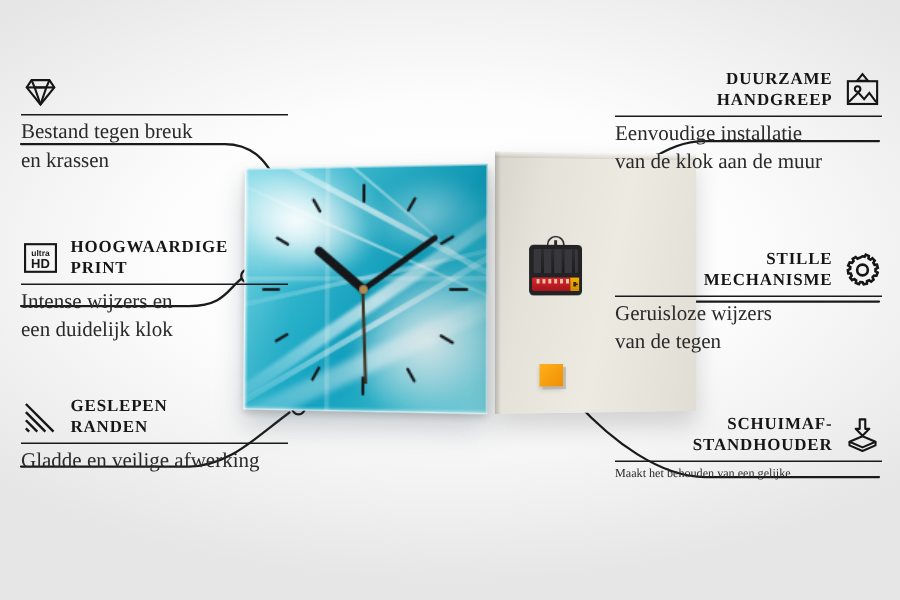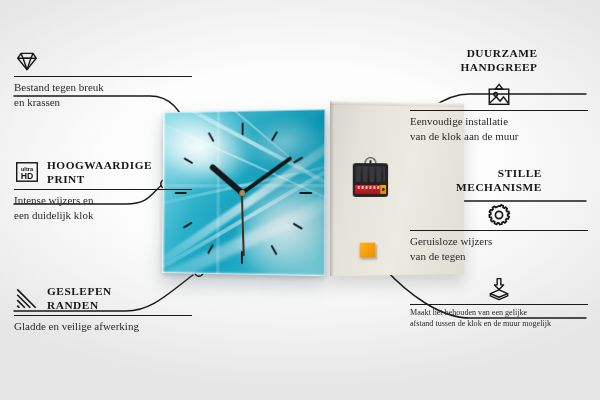--- a/index.html
+++ b/index.html
@@ -17,34 +17,34 @@
   .wires { position:absolute; inset:0; width:600px; height:400px; pointer-events:none; }
 
   
   .feat { position:absolute; width:178px; }
   .feat .head { display:flex; align-items:center; gap:7px; }
   .feat .ttl {
     font-size:11.3px; font-weight:700; letter-spacing:.55px;
     line-height:1.28; color:#161616; text-transform:uppercase;
   }
   .feat .rule { height:0; border-top:1.2px solid #1a1a1a; margin:2px 0 3px; }
-  .feat .desc { font-size:11px; line-height:1.34; color:#2a2a2a; }
+  .feat .desc { font-size:14px; line-height:1.34; color:#2a2a2a; }
 
   .feat.left .head { justify-content:flex-start; }
   .feat.left .ttl { text-align:left; }
   .feat.left .desc { text-align:left; }
-  .feat.right .head { justify-content:flex-end; flex-direction:column; }
+  .feat.right .head { justify-content:flex-end; }
   .feat.right .ttl { text-align:right; }
   .feat.right .desc { }
 
   .ico { flex:0 0 auto; width:26px; height:26px; display:block; }
 
   #f-glas  { left:14px;  top:48px; }
   #f-print { left:14px;  top:158px; }
-  #f-edges { left:14px;  top:284px; }
+  #f-edges { left:14px;  top:264px; }
   #f-grip  { right:12px; top:46px; }
   #f-mech  { right:12px; top:166px; }
   #f-foam  { right:12px; top:276px; }
 
   
   #clock {
     position:absolute; left:155px; top:109px; width:170px; height:167px;
     transform: perspective(520px) rotateY(-7deg) rotateX(1deg);
     transform-origin:right center;
     box-shadow: 0 10px 18px rgba(60,80,90,.28), 0 2px 5px rgba(0,0,0,.18);
@@ -340,26 +340,28 @@
         </g>
       </svg>
     </div>
     <div class="rule"></div>
     <div class="desc"><span>Geruisloze wijzers</span><br>
       <span>van de tegen</span></div>
   </div>
 
   <div class="feat right" id="f-foam">
     <div class="head">
+      <div class="ttl"><span>SCHUIMAF-</span><br>
+        <span>STANDHOUDER</span></div>
       <svg class="ico" viewBox="0 0 24 24">
         <g fill="none" stroke="#161616" stroke-width="1.3" stroke-linejoin="round">
           <path d="M10.3 2.4 H13.7 V8.2 H16.2 L12 12.4 L7.8 8.2 H10.3 Z"></path>
           <path d="M4 16.2 L12 12.8 L20 16.2 L12 19.6 Z"></path>
           <path d="M4 16.2 V18.4 L12 21.8 L20 18.4 V16.2"></path>
         </g>
       </svg>
     </div>
     <div class="rule"></div>
     <div class="desc" style="font-size:8.1px"><span>Maakt het behouden van een gelijke</span><br>
-      <span>afstand tussen de klok en de muur mogelijk</span></div>
+      </div>
   </div>
 
 </div>
 
 </body></html>

